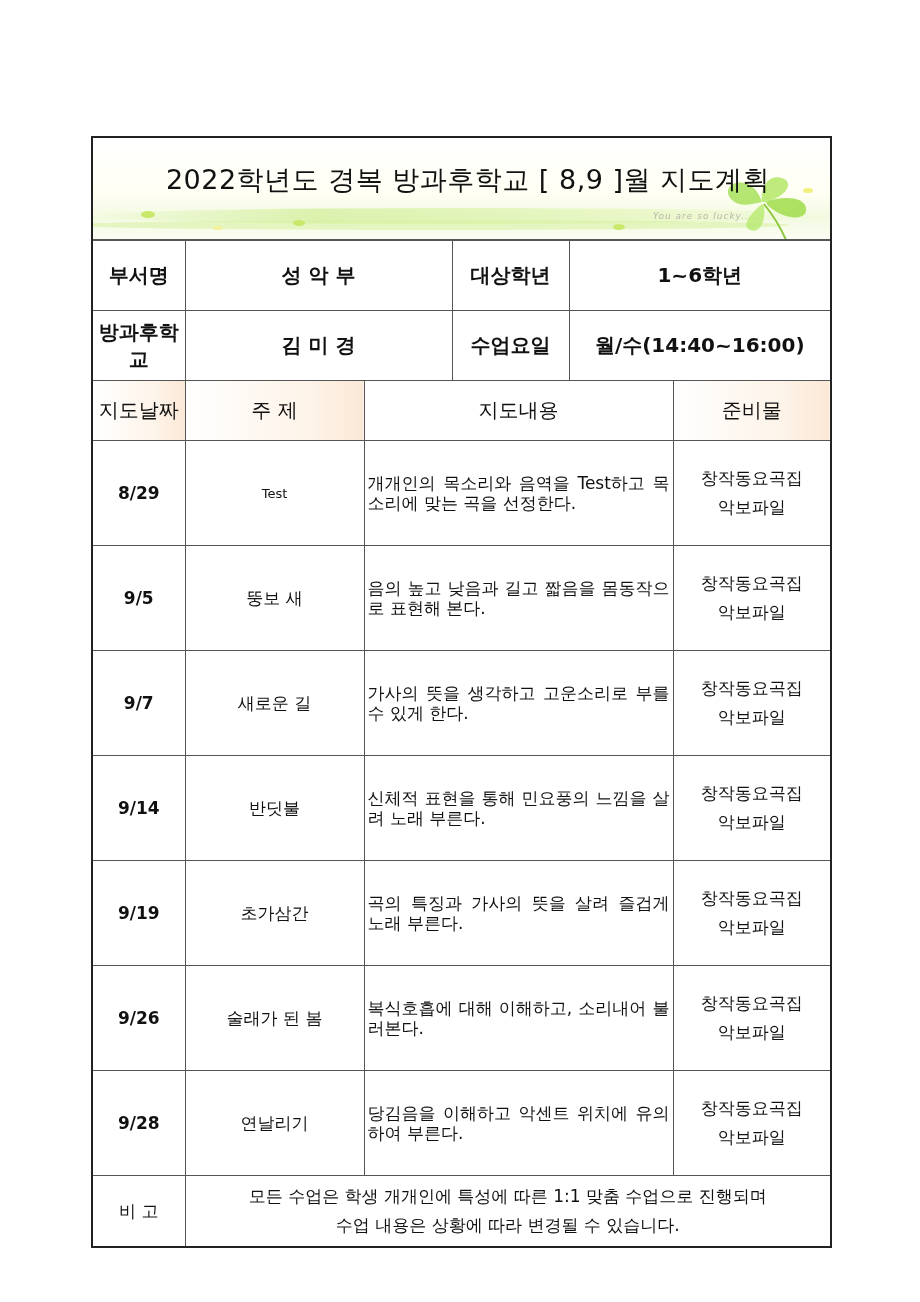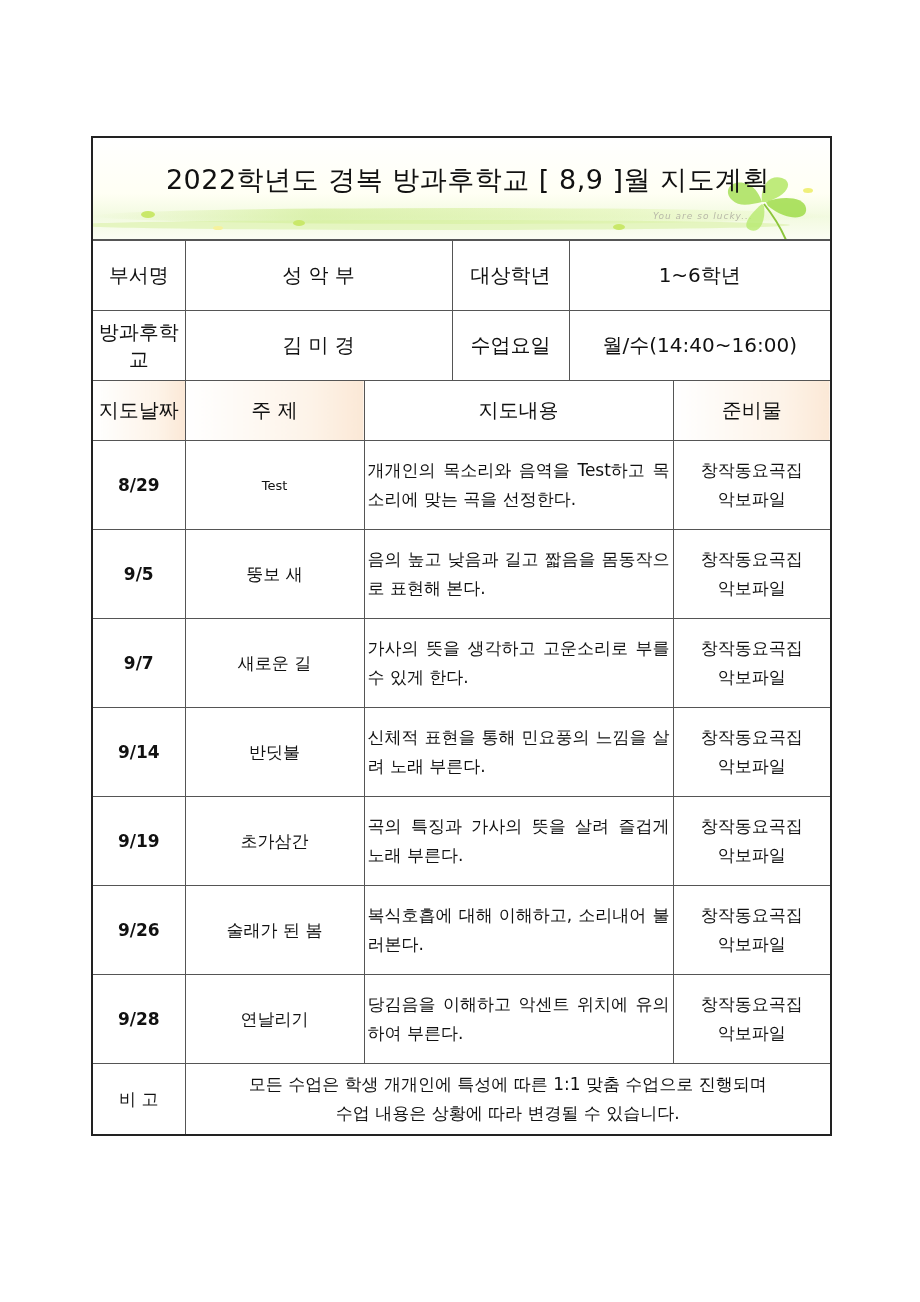--- a/index.html
+++ b/index.html
@@ -11,26 +11,26 @@
     overflow: hidden;
   }
   .title-text { position: absolute; left: 0; right: 0; top: 24px; text-align: center; font-size: 27px; letter-spacing: 0.5px; color: #111; margin-left: 13px; }
   .deco-wave1 { position: absolute; left: 0; right: 0; top: 70px; height: 16px; background: linear-gradient(90deg, rgba(200,235,120,0.0), rgba(190,230,110,0.45) 30%, rgba(210,240,140,0.35) 70%, rgba(200,235,120,0)); border-radius: 50%; }
   .deco-wave2 { position: absolute; left: -20px; right: 40px; top: 82px; height: 10px; background: rgba(215,240,160,0.55); border-radius: 50%; }
   .dot { position: absolute; border-radius: 50%; background: #c9e86a; }
   .clover { position: absolute; right: 22px; top: 32px; width: 86px; height: 72px; }
   .lucky { position: absolute; left: 560px; top: 73px; font-size: 9px; color: #b8b8a8; font-style: italic; letter-spacing: 1px; text-align: right; }
   table { border-collapse: collapse; width: 100%; table-layout: fixed; }
   td { border: 1px solid #555; text-align: center; vertical-align: middle; padding: 0; }
-  .info td { height: 69px; font-size: 20px; }
+  .info td { height: 69px; font-size: 20px; font-weight: bold; }
   .hdr td { height: 59px; font-size: 20px; }
   .peach { background: linear-gradient(90deg, #ffffff 0%, #fdf3e8 70%, #fbe8d6 100%); margin-top: 32px; }
   .row td { height: 72px; font-size: 17px; }
   .date { font-weight: bold; font-size: 16px; }
-  .content { text-align: justify; text-align-last: left; padding: 8px 3px !important; line-height: 29px; font-size: 16.5px; }
+  .content { text-align: justify; text-align-last: left; padding: 16px 3px !important; line-height: 20px; font-size: 16.5px; }
   .mat { line-height: 29px; font-size: 16.5px; }
   .note td { height: 70px; font-size: 17px; }
   .note-text { line-height: 29px; }
   tr.row td:first-child, tr.note td:first-child, tr.info td:first-child, tr.hdr td:first-child { border-left: none; }
   tr td:last-child { border-right: none; }
   tr.note td { border-bottom: none; }
 </style>
 </head>
 <body>
 

